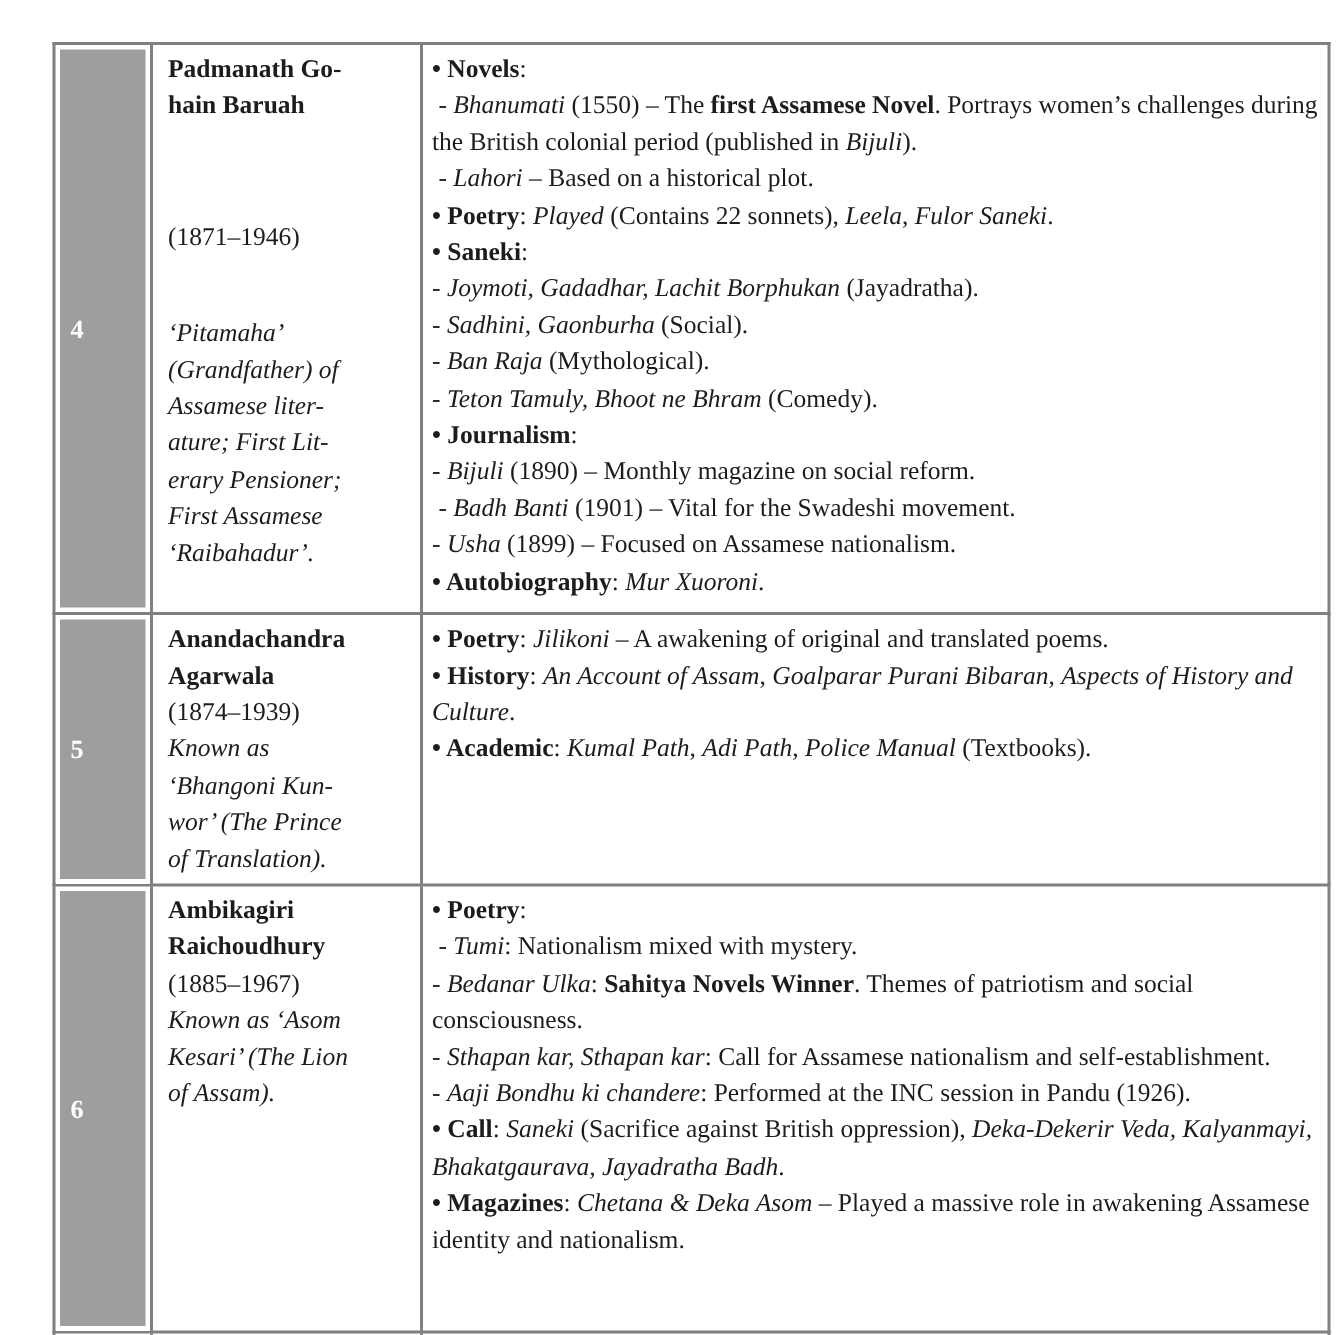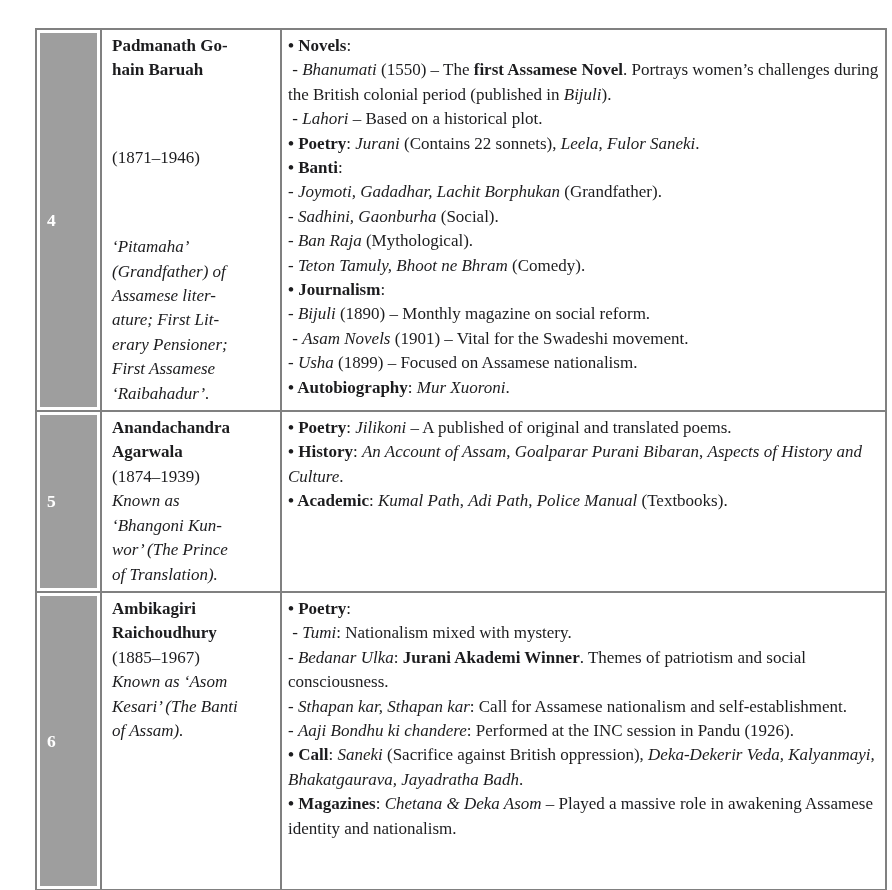--- a/index.html
+++ b/index.html
@@ -75,84 +75,84 @@
       <tr style="height: 370px;">
         <td class="num-cell">
           <div class="num-fill">
             <span class="num-text">4</span>
           </div>
         </td>
         <td class="person-cell">
           <div class="para bold">Padmanath Go-
 hain Baruah</div>
           <div class="para normal" style="margin-top: 63px;">(1871–1946)</div>
-          <div class="para italic" style="margin-top: 65px;">‘Pitamaha’
+          <div class="para italic" style="margin-top: 40px;">‘Pitamaha’
 (Grandfather) of
 Assamese liter-
 ature; First Lit-
 erary Pensioner;
 First Assamese
 ‘Raibahadur’.</div>
         </td>
         <td class="works-cell">
           <div class="wline"><span class="run-b">• Novels</span><span class="run-n">:</span></div>
           <div class="wline"><span class="run-n"> - </span><span class="run-i">Bhanumati</span><span class="run-n"> (1550) – The </span><span class="run-b">first Assamese Novel</span><span class="run-n">. Portrays women’s challenges during the British colonial period (published in </span><span class="run-i">Bijuli</span><span class="run-n">).</span></div>
           <div class="wline"><span class="run-n"> - </span><span class="run-i">Lahori</span><span class="run-n"> – Based on a historical plot.</span></div>
-          <div class="wline"><span class="run-b">• Poetry</span><span class="run-n">: </span><span class="run-i">Jurani</span><span class="run-n"> (Contains 22 sonnets), </span><span class="run-i">Leela</span><span class="run-n">, </span><span class="run-i">Fulor Saneki</span><span class="run-n">.</span></div>
-          <div class="wline"><span class="run-b">• Banti</span><span class="run-n">:</span></div>
-          <div class="wline"><span class="run-n">- </span><span class="run-i">Joymoti, Gadadhar, Lachit Borphukan</span><span class="run-n"> (Grandfather).</span></div>
+          <div class="wline"><span class="run-b">• Poetry</span><span class="run-n">: </span><span class="run-i">Played</span><span class="run-n"> (Contains 22 sonnets), </span><span class="run-i">Leela</span><span class="run-n">, </span><span class="run-i">Fulor Saneki</span><span class="run-n">.</span></div>
+          <div class="wline"><span class="run-b">• Saneki</span><span class="run-n">:</span></div>
+          <div class="wline"><span class="run-n">- </span><span class="run-i">Joymoti, Gadadhar, Lachit Borphukan</span><span class="run-n"> (Jayadratha).</span></div>
           <div class="wline"><span class="run-n">- </span><span class="run-i">Sadhini, Gaonburha</span><span class="run-n"> (Social).</span></div>
           <div class="wline"><span class="run-n">- </span><span class="run-i">Ban Raja</span><span class="run-n"> (Mythological).</span></div>
           <div class="wline"><span class="run-n">- </span><span class="run-i">Teton Tamuly, Bhoot ne Bhram</span><span class="run-n"> (Comedy).</span></div>
           <div class="wline"><span class="run-b">• Journalism</span><span class="run-n">:</span></div>
           <div class="wline"><span class="run-n">- </span><span class="run-i">Bijuli</span><span class="run-n"> (1890) – Monthly magazine on social reform.</span></div>
-          <div class="wline"><span class="run-n"> - </span><span class="run-i">Asam Novels</span><span class="run-n"> (1901) – Vital for the Swadeshi movement.</span></div>
+          <div class="wline"><span class="run-n"> - </span><span class="run-i">Badh Banti</span><span class="run-n"> (1901) – Vital for the Swadeshi movement.</span></div>
           <div class="wline"><span class="run-n">- </span><span class="run-i">Usha</span><span class="run-n"> (1899) – Focused on Assamese nationalism.</span></div>
           <div class="wline"><span class="run-b">• Autobiography</span><span class="run-n">: </span><span class="run-i">Mur Xuoroni</span><span class="run-n">.</span></div>
         </td>
       </tr>
       <tr style="height: 180px;">
         <td class="num-cell">
           <div class="num-fill">
             <span class="num-text">5</span>
           </div>
         </td>
         <td class="person-cell">
           <div class="para bold">Anandachandra
 Agarwala</div>
           <div class="para normal">(1874–1939)</div>
           <div class="para italic">Known as
 ‘Bhangoni Kun-
 wor’ (The Prince
 of Translation).</div>
         </td>
         <td class="works-cell">
-          <div class="wline"><span class="run-b">• Poetry</span><span class="run-n">: </span><span class="run-i">Jilikoni</span><span class="run-n"> – A published of original and translated poems.</span></div>
+          <div class="wline"><span class="run-b">• Poetry</span><span class="run-n">: </span><span class="run-i">Jilikoni</span><span class="run-n"> – A awakening of original and translated poems.</span></div>
           <div class="wline"><span class="run-b">• History</span><span class="run-n">: </span><span class="run-i">An Account of Assam</span><span class="run-n">, </span><span class="run-i">Goalparar Purani Bibaran</span><span class="run-n">, </span><span class="run-i">Aspects of History and Culture</span><span class="run-n">.</span></div>
           <div class="wline"><span class="run-b">• Academic</span><span class="run-n">: </span><span class="run-i">Kumal Path</span><span class="run-n">, </span><span class="run-i">Adi Path</span><span class="run-n">, </span><span class="run-i">Police Manual</span><span class="run-n"> (Textbooks).</span></div>
         </td>
       </tr>
       <tr style="height: 298px;">
         <td class="num-cell">
           <div class="num-fill">
             <span class="num-text">6</span>
           </div>
         </td>
         <td class="person-cell">
           <div class="para bold">Ambikagiri
 Raichoudhury</div>
           <div class="para normal">(1885–1967)</div>
           <div class="para italic">Known as ‘Asom
-Kesari’ (The Banti
+Kesari’ (The Lion
 of Assam).</div>
         </td>
         <td class="works-cell">
           <div class="wline"><span class="run-b">• Poetry</span><span class="run-n">:</span></div>
           <div class="wline"><span class="run-n"> - </span><span class="run-i">Tumi</span><span class="run-n">: Nationalism mixed with mystery.</span></div>
-          <div class="wline"><span class="run-n">- </span><span class="run-i">Bedanar Ulka</span><span class="run-n">: </span><span class="run-b">Jurani Akademi Winner</span><span class="run-n">. Themes of patriotism and social consciousness.</span></div>
+          <div class="wline"><span class="run-n">- </span><span class="run-i">Bedanar Ulka</span><span class="run-n">: </span><span class="run-b">Sahitya Novels Winner</span><span class="run-n">. Themes of patriotism and social consciousness.</span></div>
           <div class="wline"><span class="run-n">- </span><span class="run-i">Sthapan kar, Sthapan kar</span><span class="run-n">: Call for Assamese nationalism and self-establishment.</span></div>
           <div class="wline"><span class="run-n">- </span><span class="run-i">Aaji Bondhu ki chandere</span><span class="run-n">: Performed at the INC session in Pandu (1926).</span></div>
           <div class="wline"><span class="run-b">• Call</span><span class="run-n">: </span><span class="run-i">Saneki</span><span class="run-n"> (Sacrifice against British oppression), </span><span class="run-i">Deka-Dekerir Veda, Kalyanmayi, Bhakatgaurava, Jayadratha Badh</span><span class="run-n">.</span></div>
           <div class="wline"><span class="run-b">• Magazines</span><span class="run-n">: </span><span class="run-i">Chetana &amp; Deka Asom</span><span class="run-n"> – Played a massive role in awakening Assamese identity and nationalism.</span></div>
         </td>
       </tr>
       <tr class="partial-row" style="height: 40px;">
         <td class="num-cell"></td>
         <td class="person-cell"></td>
         <td class="works-cell"></td>

